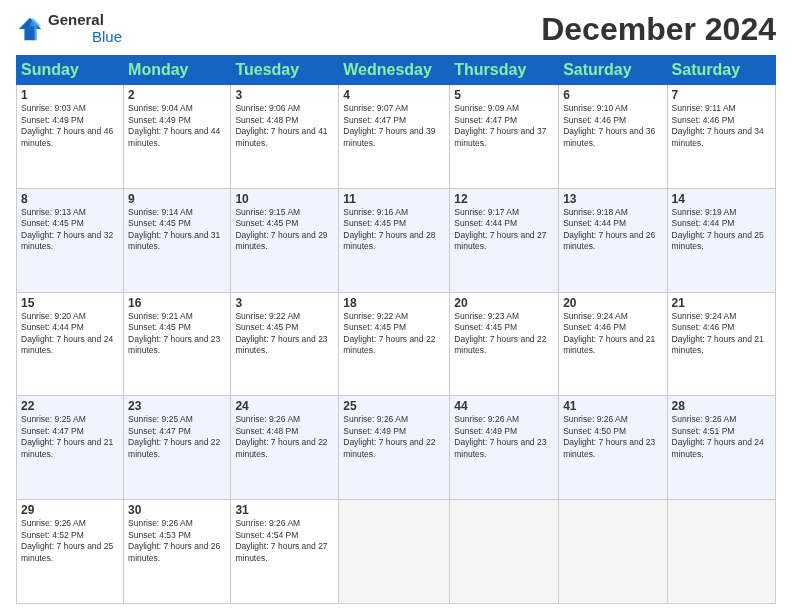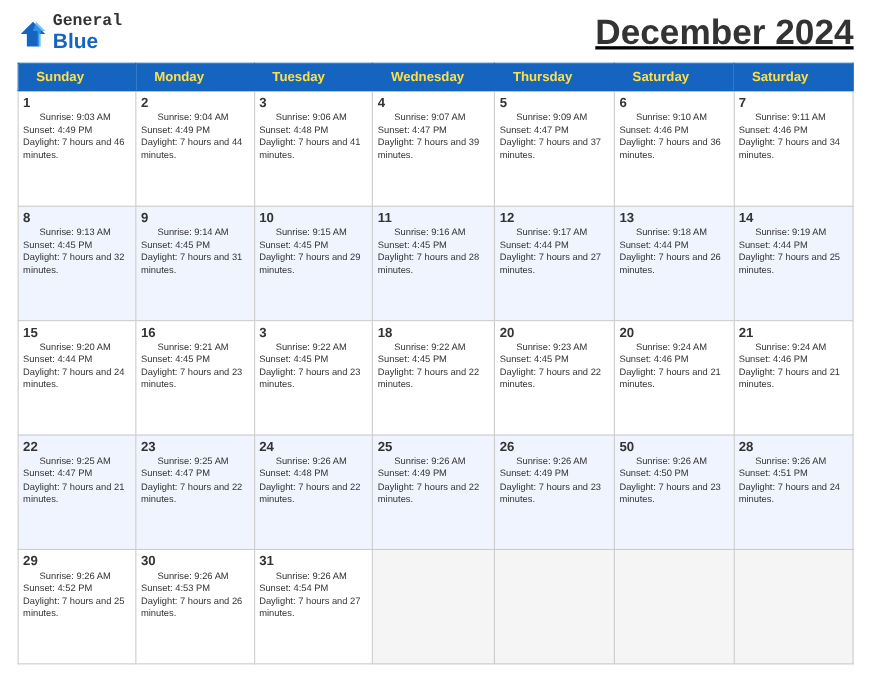--- a/index.html
+++ b/index.html
@@ -27,43 +27,42 @@
       display: flex;
       align-items: center;
       gap: 4px;
     }
     .logo-icon {
       width: 28px;
       height: 28px;
     }
     .title-block {
       text-align: left;
-      text-decoration: underline;
     }
     .month-title {
       font-size: 32px;
       font-weight: bold;
       color: #333;
       line-height: 1.1;
     }
     .subtitle {
       font-size: 14px;
       color: #555;
     }
     table {
       width: 100%;
       border-collapse: collapse;
       flex: 1;
     }
     thead tr th {
       background: #1565c0;
-      color: #fde047;
-      font-size: 12px;
+      color: #86efac;
+      font-size: 16px;
       font-weight: bold;
-      padding: 5px 16px;
+      padding: 5px 4px;
       text-align: left;
       border: 1px solid #1565c0;
     }
     tbody tr td {
       vertical-align: top;
       border: 1px solid #ccc;
       padding: 3px 4px;
       font-size: 9px;
       color: #333;
       width: 113px;
@@ -78,39 +77,38 @@
       font-size: 12px;
       font-weight: bold;
       color: #333;
       display: block;
       margin-bottom: 1px;
     }
     .day-info {
       font-size: 8.5px;
       color: #333;
       line-height: 1.35;
-      margin-left: 15px;
     }
     td.empty {
       background: #f5f5f5 !important;
     }
   </style>
 </head>
 <body>
 
 <div class="page">
   <div class="header">
     <div class="logo">
       <svg class="logo-icon" viewBox="0 0 40 40">
         <polygon points="20,4 36,20 28,20 28,36 12,36 12,20 4,20" fill="#1565c0"></polygon>
         <polygon points="24,4 36,16 30,16 30,36 26,36 26,16 20,16" fill="#42a5f5" opacity="0.7"></polygon>
       </svg>
       <div>
-        <div style="font-size:15px;font-weight:bold;color:#333;line-height:1.1;font-family:Liberation Mono, monospace;">General</div>
-        <div style="font-size:19px;font-weight:bold;color:#1565c0;line-height:1.1;">Blue</div>
+        <div style="font-size:15px;font-weight:bold;color:#333;line-height:1.1;">General</div>
+        <div style="font-size:15px;font-weight:normal;color:#1565c0;line-height:1.1;margin-left:44px;">Blue</div>
       </div>
     </div>
     <div class="title-block">
       <div class="month-title">December 2024</div>
     </div>
   </div>
 
   <table>
     <thead>
       <tr>
@@ -149,22 +147,22 @@
           <td><span class="day-num">18</span><span class="day-info">Sunrise: 9:22 AM<br>Sunset: 4:45 PM<br>Daylight: 7 hours and 22 minutes.</span></td>
           <td><span class="day-num">20</span><span class="day-info">Sunrise: 9:23 AM<br>Sunset: 4:45 PM<br>Daylight: 7 hours and 22 minutes.</span></td>
           <td><span class="day-num">20</span><span class="day-info">Sunrise: 9:24 AM<br>Sunset: 4:46 PM<br>Daylight: 7 hours and 21 minutes.</span></td>
           <td><span class="day-num">21</span><span class="day-info">Sunrise: 9:24 AM<br>Sunset: 4:46 PM<br>Daylight: 7 hours and 21 minutes.</span></td>
         </tr>
         <tr>
           <td><span class="day-num">22</span><span class="day-info">Sunrise: 9:25 AM<br>Sunset: 4:47 PM<br>Daylight: 7 hours and 21 minutes.</span></td>
           <td><span class="day-num">23</span><span class="day-info">Sunrise: 9:25 AM<br>Sunset: 4:47 PM<br>Daylight: 7 hours and 22 minutes.</span></td>
           <td><span class="day-num">24</span><span class="day-info">Sunrise: 9:26 AM<br>Sunset: 4:48 PM<br>Daylight: 7 hours and 22 minutes.</span></td>
           <td><span class="day-num">25</span><span class="day-info">Sunrise: 9:26 AM<br>Sunset: 4:49 PM<br>Daylight: 7 hours and 22 minutes.</span></td>
-          <td><span class="day-num">26</span><span class="day-info">Sunrise: 9:26 AM<br>Sunset: 4:49 PM<br>Daylight: 7 hours and 23 minutes.</span></td>
-          <td><span class="day-num">50</span><span class="day-info">Sunrise: 9:26 AM<br>Sunset: 4:50 PM<br>Daylight: 7 hours and 23 minutes.</span></td>
+          <td><span class="day-num">44</span><span class="day-info">Sunrise: 9:26 AM<br>Sunset: 4:49 PM<br>Daylight: 7 hours and 23 minutes.</span></td>
+          <td><span class="day-num">41</span><span class="day-info">Sunrise: 9:26 AM<br>Sunset: 4:50 PM<br>Daylight: 7 hours and 23 minutes.</span></td>
           <td><span class="day-num">28</span><span class="day-info">Sunrise: 9:26 AM<br>Sunset: 4:51 PM<br>Daylight: 7 hours and 24 minutes.</span></td>
         </tr>
         <tr>
           <td><span class="day-num">29</span><span class="day-info">Sunrise: 9:26 AM<br>Sunset: 4:52 PM<br>Daylight: 7 hours and 25 minutes.</span></td>
           <td><span class="day-num">30</span><span class="day-info">Sunrise: 9:26 AM<br>Sunset: 4:53 PM<br>Daylight: 7 hours and 26 minutes.</span></td>
           <td><span class="day-num">31</span><span class="day-info">Sunrise: 9:26 AM<br>Sunset: 4:54 PM<br>Daylight: 7 hours and 27 minutes.</span></td>
           <td class="empty"></td>
           <td class="empty"></td>
           <td class="empty"></td>
           <td class="empty"></td>

